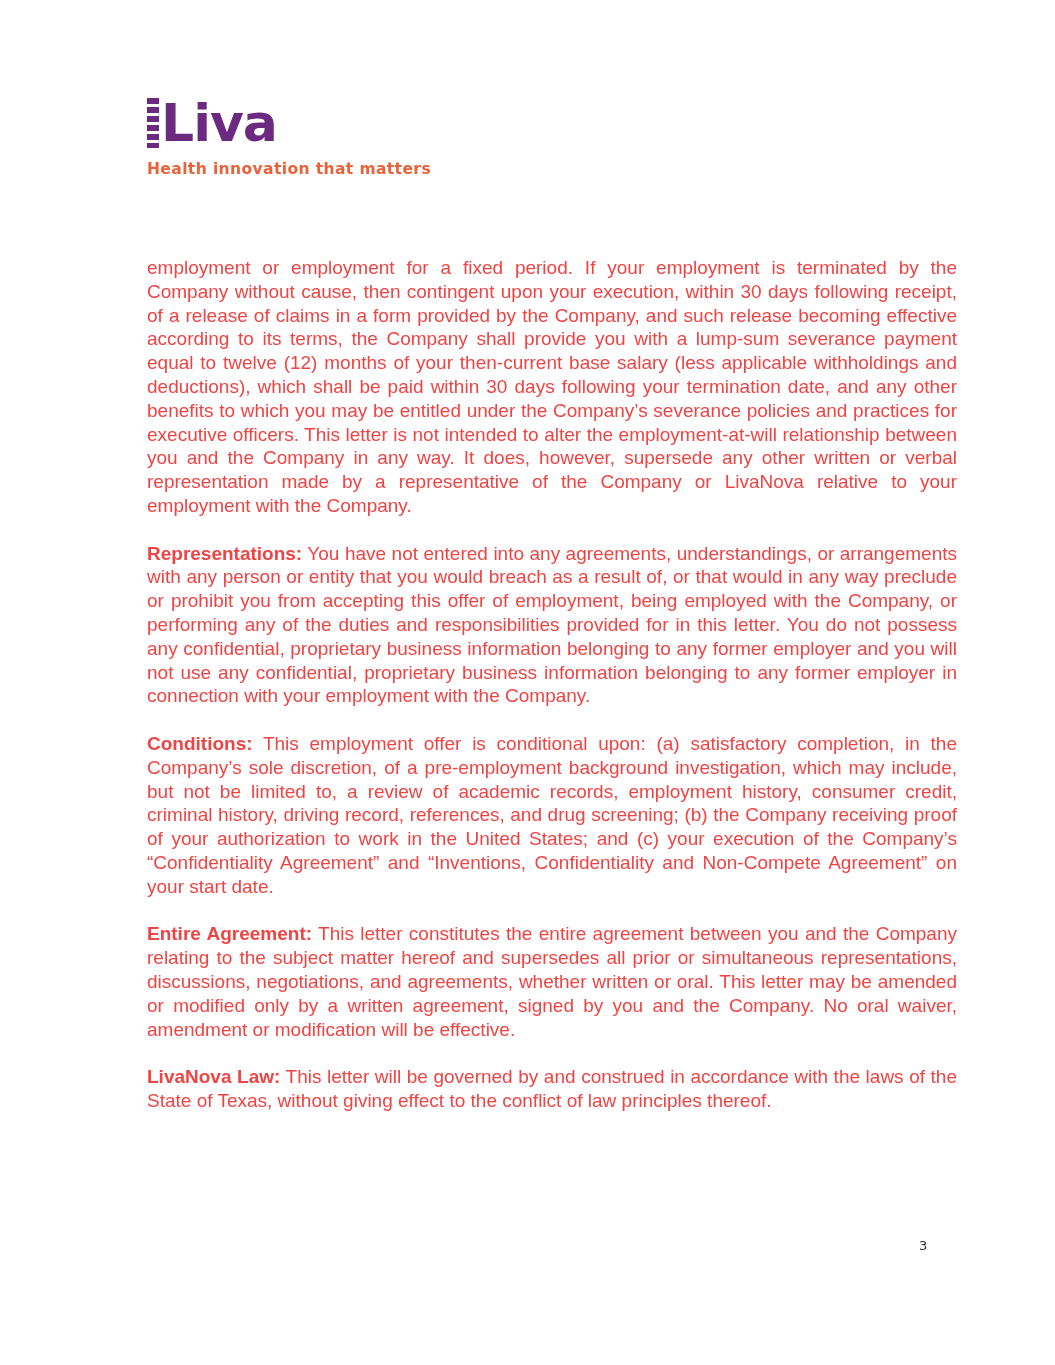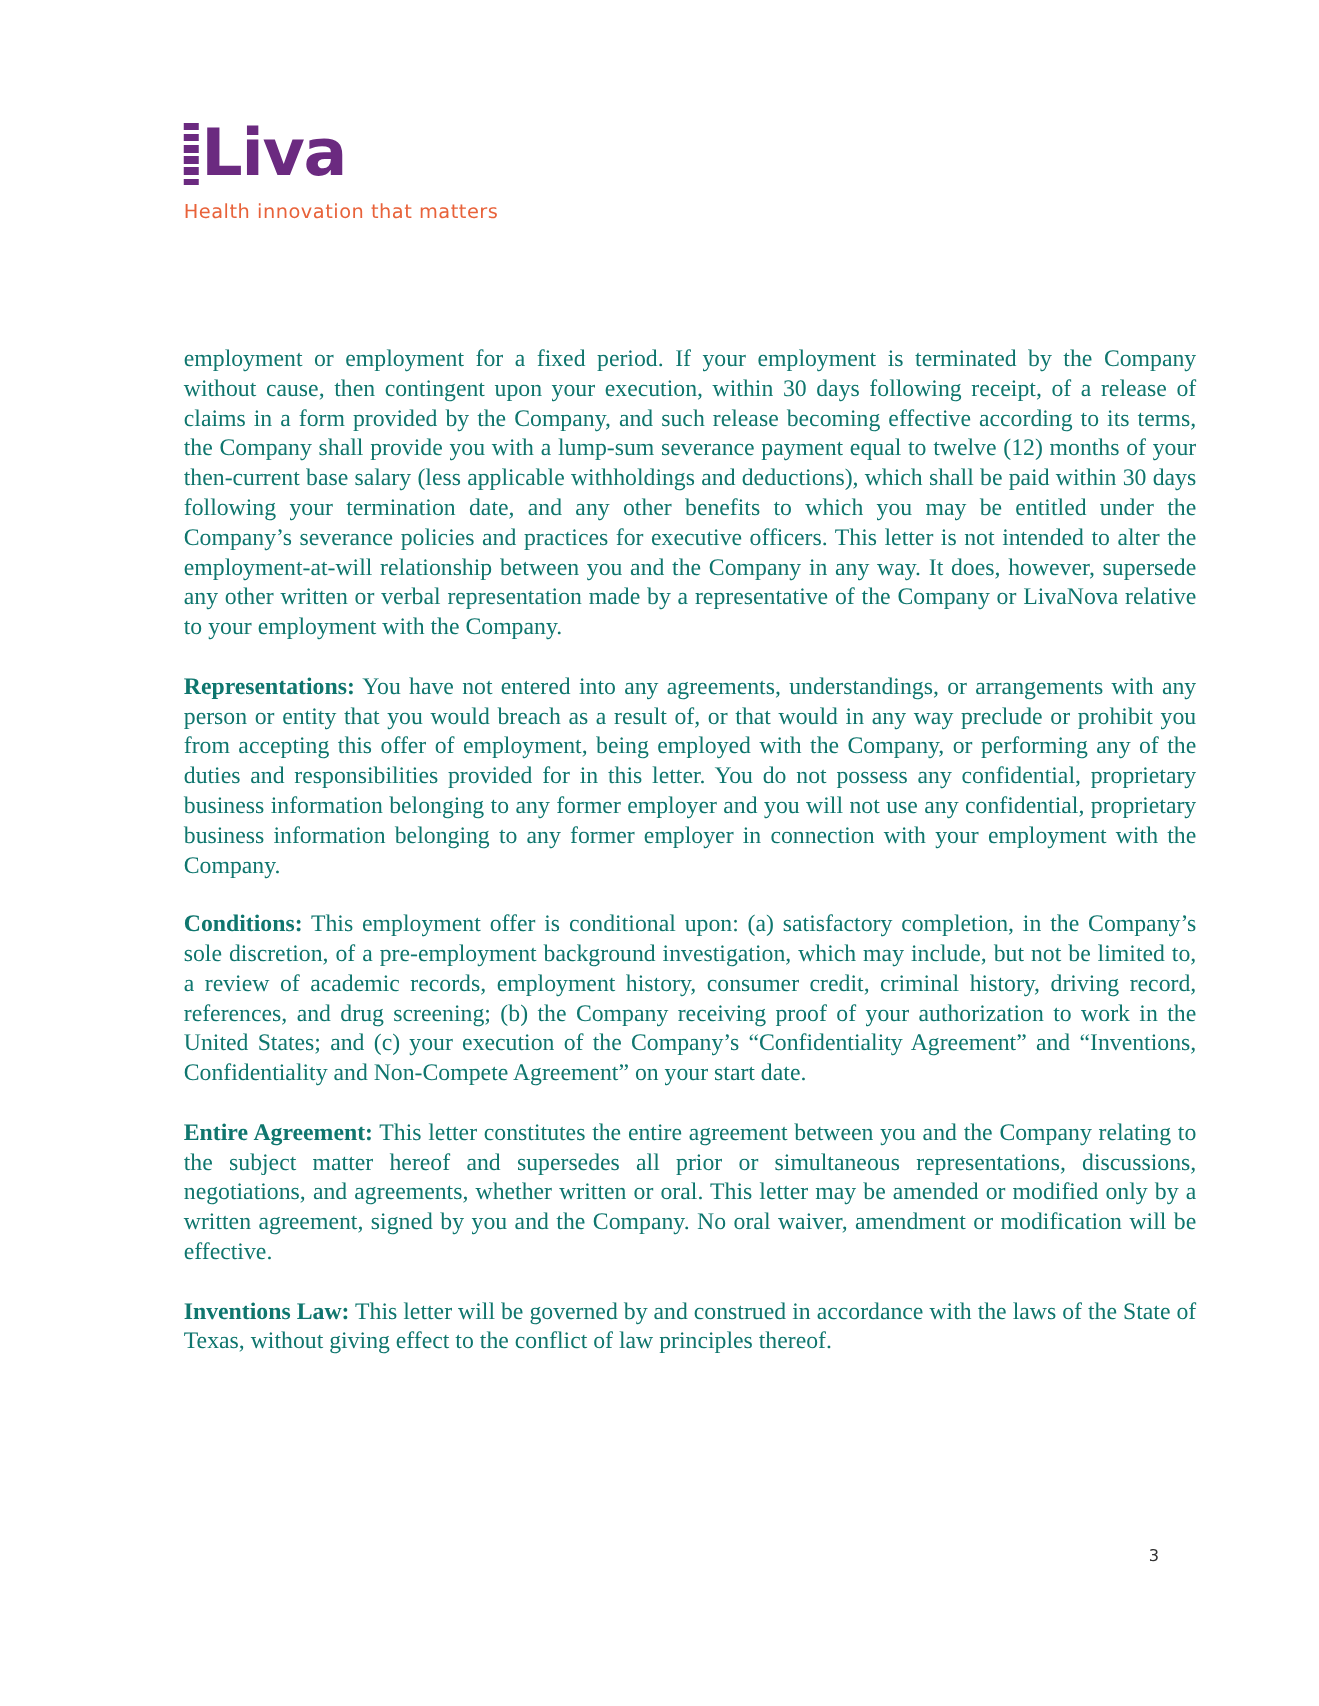--- a/index.html
+++ b/index.html
@@ -2,23 +2,23 @@
 <html><head>
   <meta charset="utf-8">
   <style>
     html, body { margin: 0; padding: 0; background: #ffffff; }
     body { width: 1055px; height: 1365px; position: relative; overflow: hidden; }
     .logo { position: absolute; left: 147px; top: 98px; }
     .logo-mark { display: flex; align-items: flex-end; height: 50px; }
     .logo-word { font-family: "DejaVu Sans", sans-serif; font-weight: bold; font-size: 52px; color: #6b2a80; line-height: 50px; letter-spacing: -1px; }
     .stripe-L { display: inline-block; width: 12px; height: 50px; margin-right: 2px; position: relative;
       background: repeating-linear-gradient(to bottom, #6b2a80 0 6px, transparent 6px 9px); }
-    .tagline { font-family: "DejaVu Sans", sans-serif; font-size: 15.5px; color: #e8623a; margin-top: 12px; letter-spacing: 0.4px; }
-    .content { position: absolute; left: 147px; top: 276px; width: 810px;
-      font-family: Liberation Serif, serif; font-size: 19px; line-height: 23.8px; color: #0f766e; text-align: justify; }
+    .tagline { font-family: "DejaVu Sans", sans-serif; font-size: 15.5px; color: #e8623a; margin-top: 12px; letter-spacing: 0.4px; font-weight: bold; }
+    .content { position: absolute; left: 147px; top: 256px; width: 810px;
+      font-family: Liberation Sans, sans-serif; font-size: 19px; line-height: 23.8px; color: #ef4444; text-align: justify; }
     .para { margin: 0 0 23.8px 0; }
     .para b { font-weight: bold; }
     .page-number { position: absolute; left: 919px; top: 1238px; font-family: "DejaVu Sans", sans-serif; font-size: 13px; color: #333; }
   </style>
 </head>
 <body>
 
 <div class="logo">
   <div class="logo-mark">
     <span class="stripe-L"></span>
@@ -34,17 +34,17 @@
   <p class="para">
     <b>Representations:</b><span>  You have not entered into any agreements, understandings, or arrangements with any person or entity that you would breach as a result of, or that would in any way preclude or prohibit you from accepting this offer of employment, being employed with the Company, or performing any of the duties and responsibilities provided for in this letter.  You do not possess any confidential, proprietary business information belonging to any former employer and you will not use any confidential, proprietary business information belonging to any former employer in connection with your employment with the Company.</span>
   </p>
   <p class="para">
     <b>Conditions:</b><span>  This employment offer is conditional upon: (a) satisfactory completion, in the Company’s sole discretion, of a pre-employment background investigation, which may include, but not be limited to, a review of academic records, employment history, consumer credit, criminal history, driving record, references, and drug screening; (b) the Company receiving proof of your authorization to work in the United States; and (c) your execution of the Company’s “Confidentiality Agreement” and “Inventions, Confidentiality and Non-Compete Agreement” on your start date.</span>
   </p>
   <p class="para">
     <b>Entire Agreement:</b><span>  This letter constitutes the entire agreement between you and the Company relating to the subject matter hereof and supersedes all prior or simultaneous representations, discussions, negotiations, and agreements, whether written or oral.  This letter may be amended or modified only by a written agreement, signed by you and the Company.  No oral waiver, amendment or modification will be effective.</span>
   </p>
   <p class="para">
-    <b>Inventions Law:</b><span>  This letter will be governed by and construed in accordance with the laws of the State of Texas, without giving effect to the conflict of law principles thereof.</span>
+    <b>LivaNova Law:</b><span>  This letter will be governed by and construed in accordance with the laws of the State of Texas, without giving effect to the conflict of law principles thereof.</span>
   </p>
 </div>
 
 <div class="page-number">3</div>
 
 </body></html>

